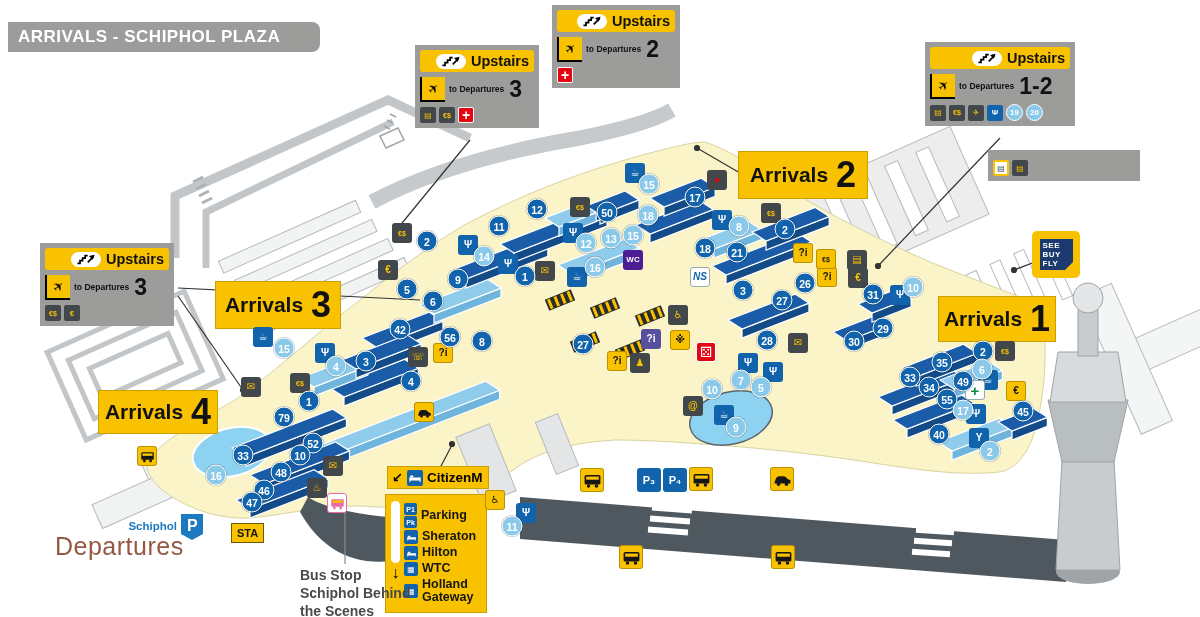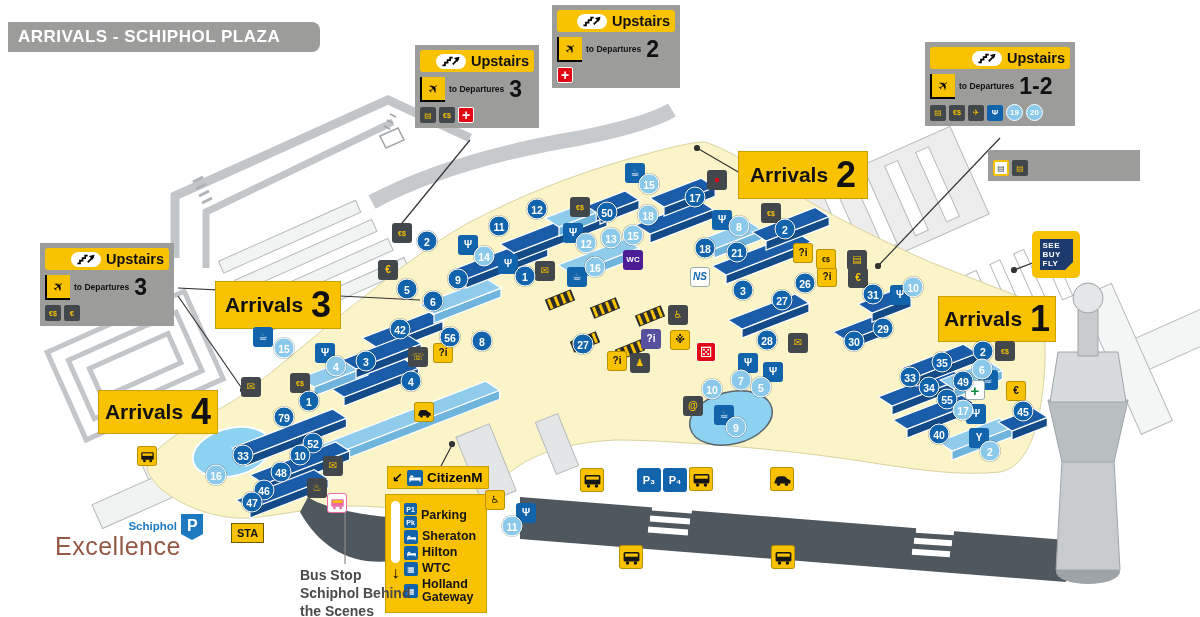--- a/index.html
+++ b/index.html
@@ -494,21 +494,21 @@
         </div>
       </div>
 </div>
 
 <div class="excel">
   <svg class="flag" viewBox="0 0 26 30">
     <polygon points="2,2 24,2 24,22 13,28 2,22" fill="#1d79c0"></polygon>
     <text x="8" y="19" fill="#fff" font-size="16" font-weight="bold" font-family="Liberation Sans,DejaVu Sans,sans-serif">P</text>
   </svg>
   <div class="s">Schiphol</div>
-  <div class="e">Excellence</div>
+  <div class="e">Departures</div>
 </div>
 
 <div class="busnote">
   <div>Bus Stop</div>
   <div>Schiphol Behind</div>
   <div>the Scenes</div>
 </div>
 
 <div class="sta">STA</div>
 

